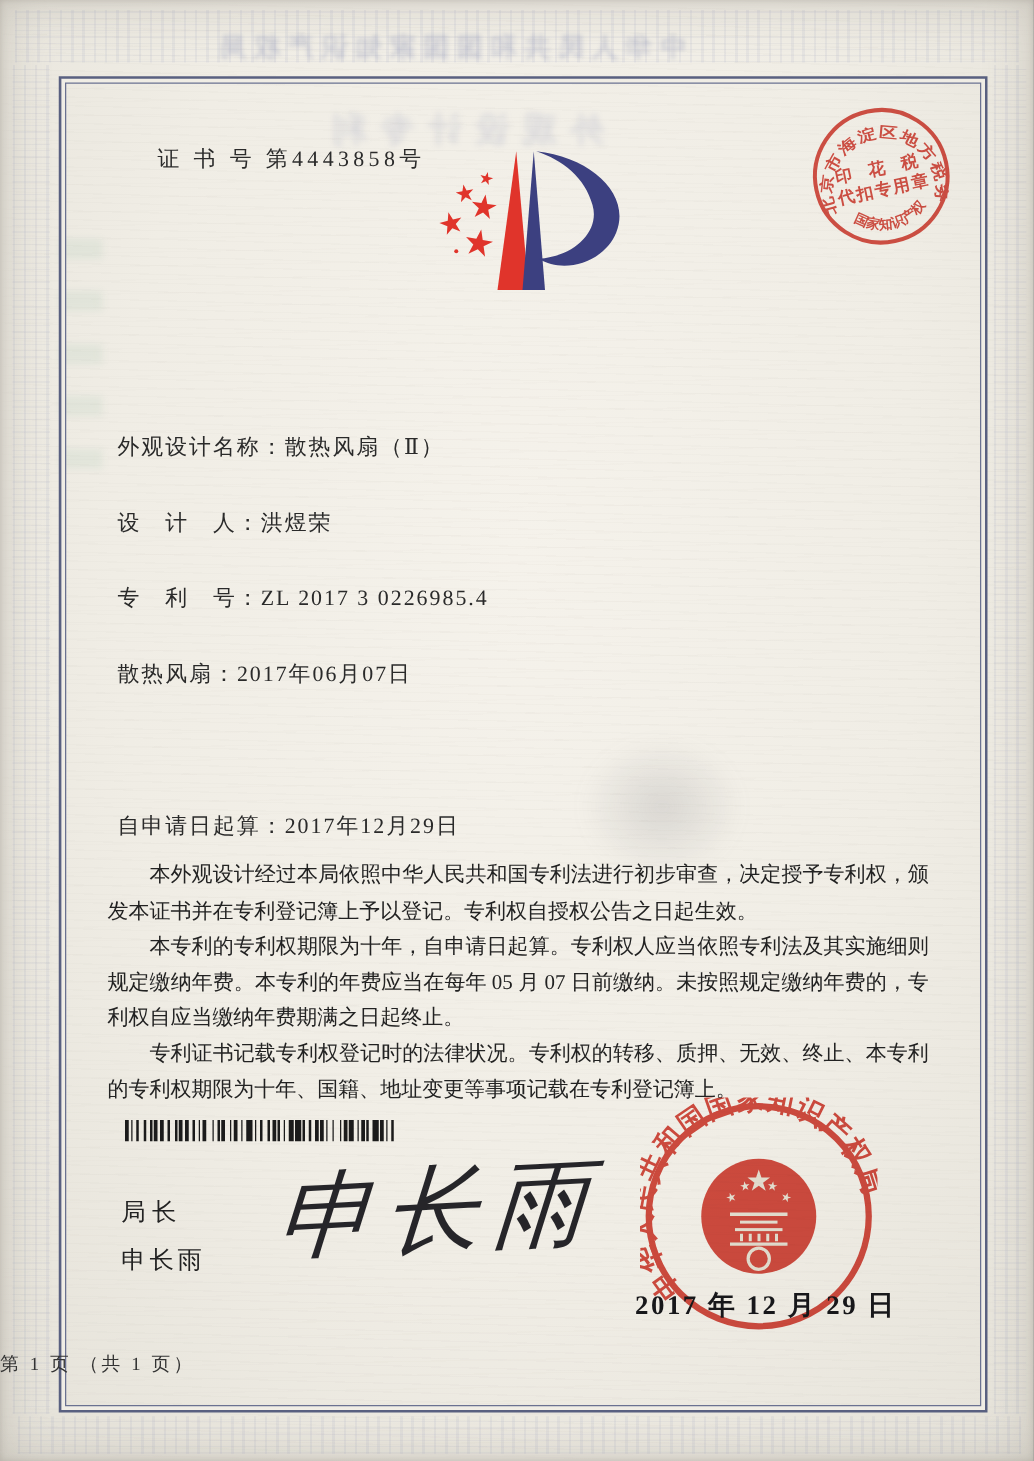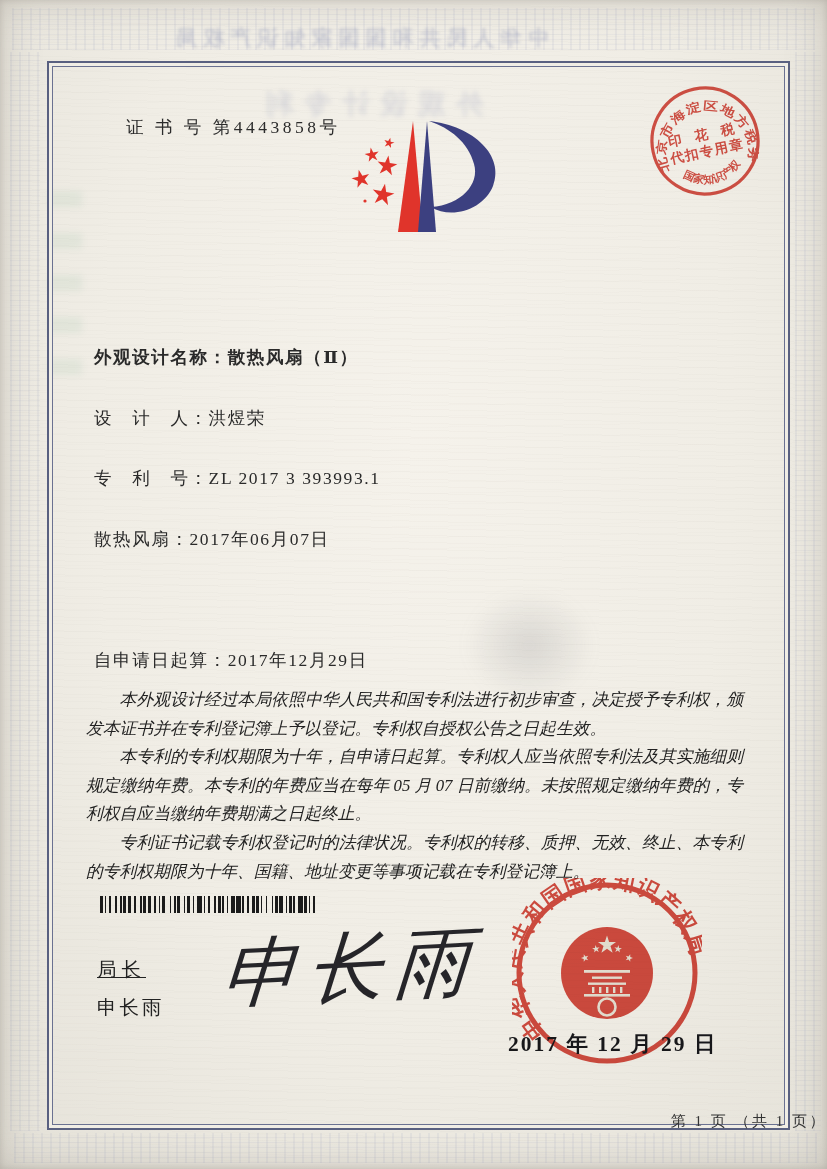--- a/index.html
+++ b/index.html
@@ -46,39 +46,39 @@
     position:absolute;left:462px;top:588px;width:135px;height:115px;filter:blur(7px);
     background:radial-gradient(ellipse at center, rgba(115,115,122,.20) 0%, transparent 68%);
   }
   .cert-no{position:absolute;left:94px;top:115px;font-size:17.5px;letter-spacing:3.5px;color:#2b2b2b;margin-left:32px;}
   .logo{position:absolute;left:332px;top:116px;}
   .title{
     position:absolute;left:0;right:0;top:236px;text-align:center;
     font-size:43px;font-weight:bold;color:#1d1d1d;letter-spacing:13px;text-indent:13px;
   }
   .field{position:absolute;left:94px;font-size:17.5px;letter-spacing:1.6px;color:#2a2a2a;white-space:nowrap;}
-  .body-text{position:absolute;left:86px;top:686px;width:657px;font-style:italic;}
+  .body-text{position:absolute;left:86px;top:686px;width:657px;}
   .body-text p{margin:0;font-size:16.8px;line-height:28.6px;text-indent:2em;text-align:justify;color:#222;}
   .barcode{position:absolute;left:100px;top:896px;height:17px;display:flex;align-items:stretch;}
   .barcode i{display:block;height:100%;flex:0 0 auto;}
-  .signer-title{position:absolute;left:97px;top:956px;font-size:19.5px;letter-spacing:5px;color:#222;text-decoration:underline;}
+  .signer-title{position:absolute;left:97px;top:956px;font-size:19.5px;letter-spacing:5px;color:#222;}
   .signer-name{position:absolute;left:97px;top:994px;font-size:19.5px;letter-spacing:3px;color:#222;}
   .signature{
     position:absolute;left:222px;top:918px;font-size:76px;color:#15151a;
     font-style:italic;letter-spacing:10px;white-space:nowrap;
     transform:rotate(-3deg) skewX(-7deg);opacity:.92;
   }
   .seal-main{position:absolute;left:512px;top:878px;mix-blend-mode:multiply;opacity:.95;}
   .seal-date{
     position:absolute;left:508px;top:1029px;font-size:21.5px;font-weight:bold;
     letter-spacing:2px;color:#17171a;white-space:nowrap;z-index:5;
   }
   .tax-stamp{position:absolute;left:646px;top:82px;mix-blend-mode:multiply;opacity:.92;}
   .page-footer{
-    position:absolute;left:0;right:0;top:1112px;text-align:right;
+    position:absolute;left:0;right:0;top:1082px;text-align:left;
     font-size:15px;letter-spacing:2.5px;color:#333;
   }
 </style>
 </head>
 <body>
 
 <div class="page">
 
   <div class="wave-texture"></div>
   <div class="lace-band lace-top"></div>
@@ -108,23 +108,23 @@
       <use href="#star" transform="translate(51,79) scale(1.15) rotate(10)"></use>
       <circle cx="33" cy="85" r="1.6"></circle>
     </g>
     <g fill="#3c4080">
       <path d="M95 5 L86 116 L104 116 Z"></path>
       <path d="M97 5 C 142 10, 173 40, 161 70 C 152 93, 120 104, 99 91 C 129 89, 148 68, 142 48 C 136 26, 118 12, 97 5 Z"></path>
     </g>
   </svg>
 
 
-  <div class="field" style="top:345px;font-weight:bold;"><span>外观设计名称：</span><span>散热风扇（Ⅱ）</span></div>
+  <div class="field" style="top:345px;"><span>外观设计名称：</span><span>散热风扇（Ⅱ）</span></div>
   <div class="field" style="top:406px;"><span>设　计　人：</span><span>洪煜荣</span></div>
-  <div class="field" style="top:466px;"><span>专　利　号：</span><span>ZL 2017 3 393993.1</span></div>
+  <div class="field" style="top:466px;"><span>专　利　号：</span><span>ZL 2017 3 0226985.4</span></div>
   <div class="field" style="top:527px;"><span>散热风扇：</span><span>2017年06月07日</span></div>
   <div class="field" style="top:648px;"><span>自申请日起算：</span><span>2017年12月29日</span></div>
 
   <div class="body-text">
     <p>本外观设计经过本局依照中华人民共和国专利法进行初步审查，决定授予专利权，颁发本证书并在专利登记簿上予以登记。专利权自授权公告之日起生效。</p>
     <p>本专利的专利权期限为十年，自申请日起算。专利权人应当依照专利法及其实施细则规定缴纳年费。本专利的年费应当在每年 05 月 07 日前缴纳。未按照规定缴纳年费的，专利权自应当缴纳年费期满之日起终止。</p>
     <p>专利证书记载专利权登记时的法律状况。专利权的转移、质押、无效、终止、本专利的专利权期限为十年、国籍、地址变更等事项记载在专利登记簿上。</p>
   </div>
 
   <div class="barcode">

